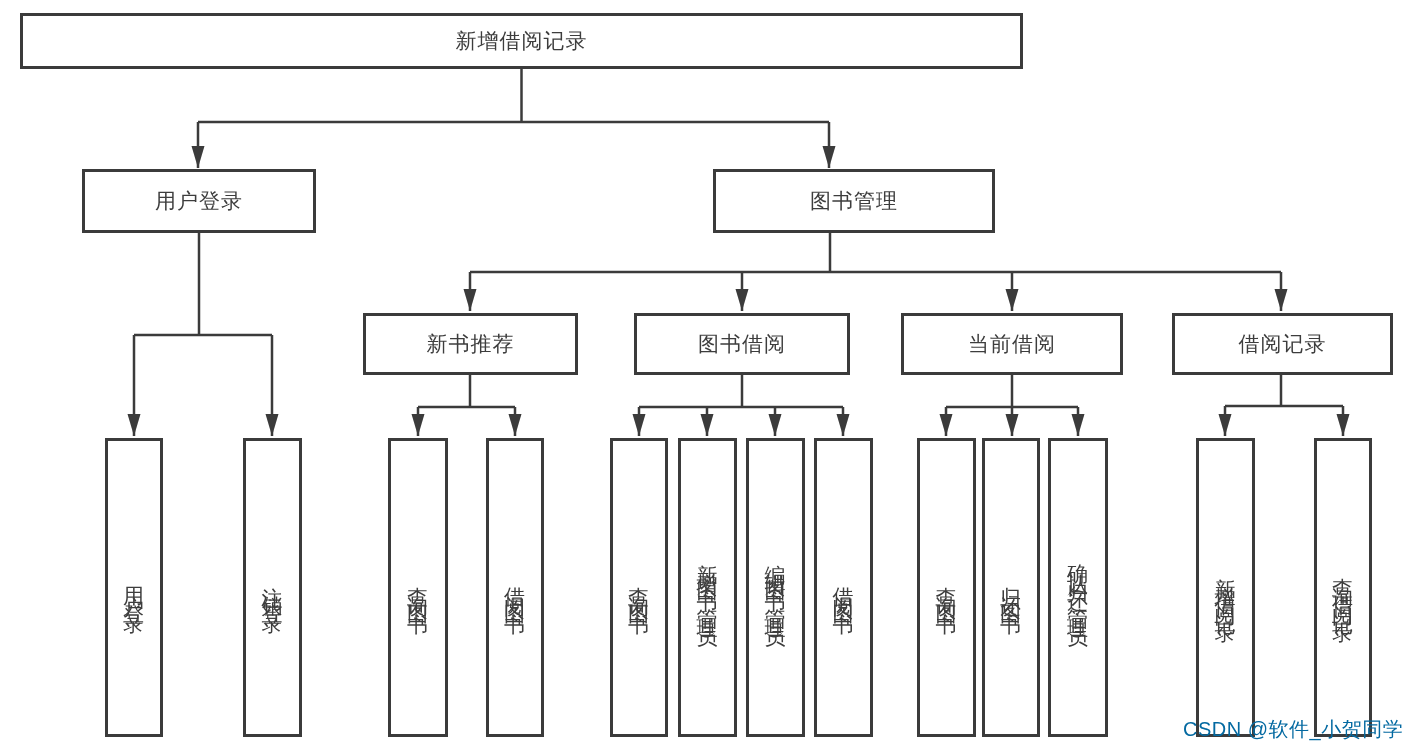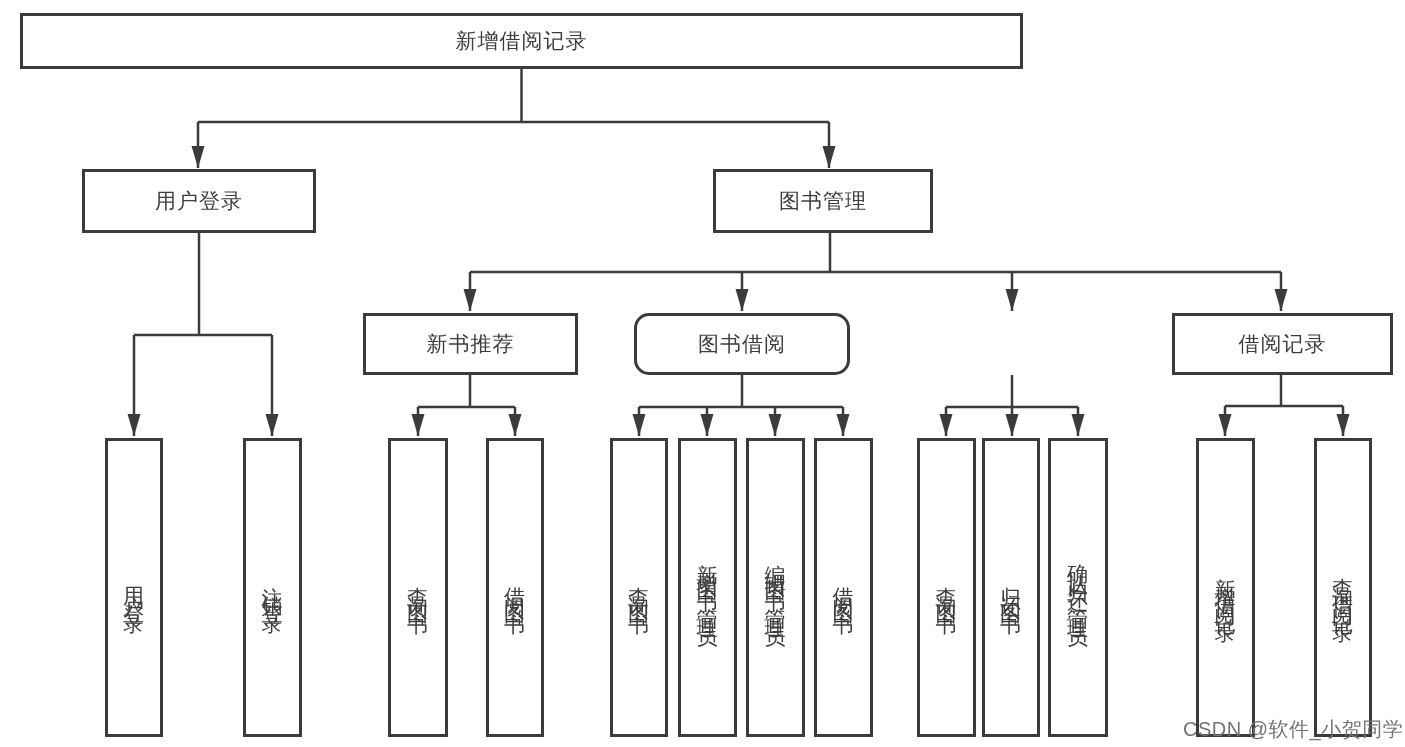--- a/index.html
+++ b/index.html
@@ -49,21 +49,21 @@
   .leaf span {
     writing-mode: vertical-rl;
     letter-spacing: 9px;
     line-height: 1;
   }
   .watermark {
     position: absolute;
     left: 1183px;
     top: 716px;
     font-size: 20px;
-    color: #737373;
+    color: #0369a1;
     letter-spacing: 0.5px;
     z-index: 5;
     white-space: nowrap;
   }
 </style>
 </head>
 <body>
 
 <div class="canvas">
 
@@ -113,24 +113,25 @@
       <path d="M1281,375 V406"></path>
       <path d="M1225,406 H1343"></path>
       <path d="M1225,406 V436" marker-end="url(#arrow)"></path>
       <path d="M1343,406 V436" marker-end="url(#arrow)"></path>
     </g>
   </svg>
 
   <div class="node" style="left:20px; top:13px; width:1003px; height:56px;">新增借阅记录</div>
 
   <div class="node" style="left:82px; top:169px; width:234px; height:64px;">用户登录</div>
-  <div class="node" style="left:713px; top:169px; width:220px; height:64px;">图书管理</div>
+  <div class="node" style="left:713px; top:169px; width:282px; height:64px;">图书管理</div>
 
   <div class="node" style="left:363px; top:313px; width:215px; height:62px;font-family:Liberation Mono, monospace;">新书推荐</div>
-  <div class="node" style="left:634px; top:313px; width:216px; height:62px;border-radius:15px;">图书借阅</div>
+  <div class="node" style="left:634px; top:313px; width:216px; height:62px;">图书借阅</div>
+  <div class="node" style="left:901px; top:313px; width:222px; height:62px;">当前借阅</div>
   <div class="node" style="left:1172px; top:313px; width:221px; height:62px;">借阅记录</div>
 
   <div class="leaf" style="left:105px; width:58px;">
     <span>用户登录</span>
   </div>
   <div class="leaf" style="left:243px; width:59px;">
     <span>注销登录</span>
   </div>
   <div class="leaf" style="left:388px; width:60px;">
     <span>查询图书</span>

